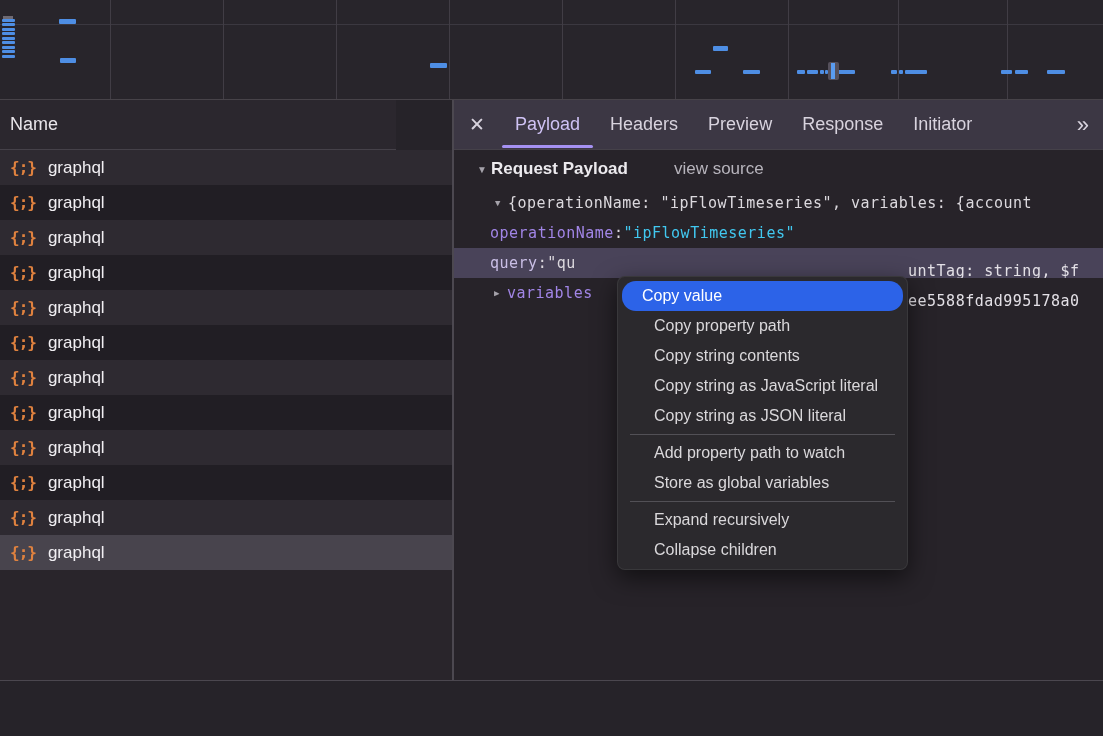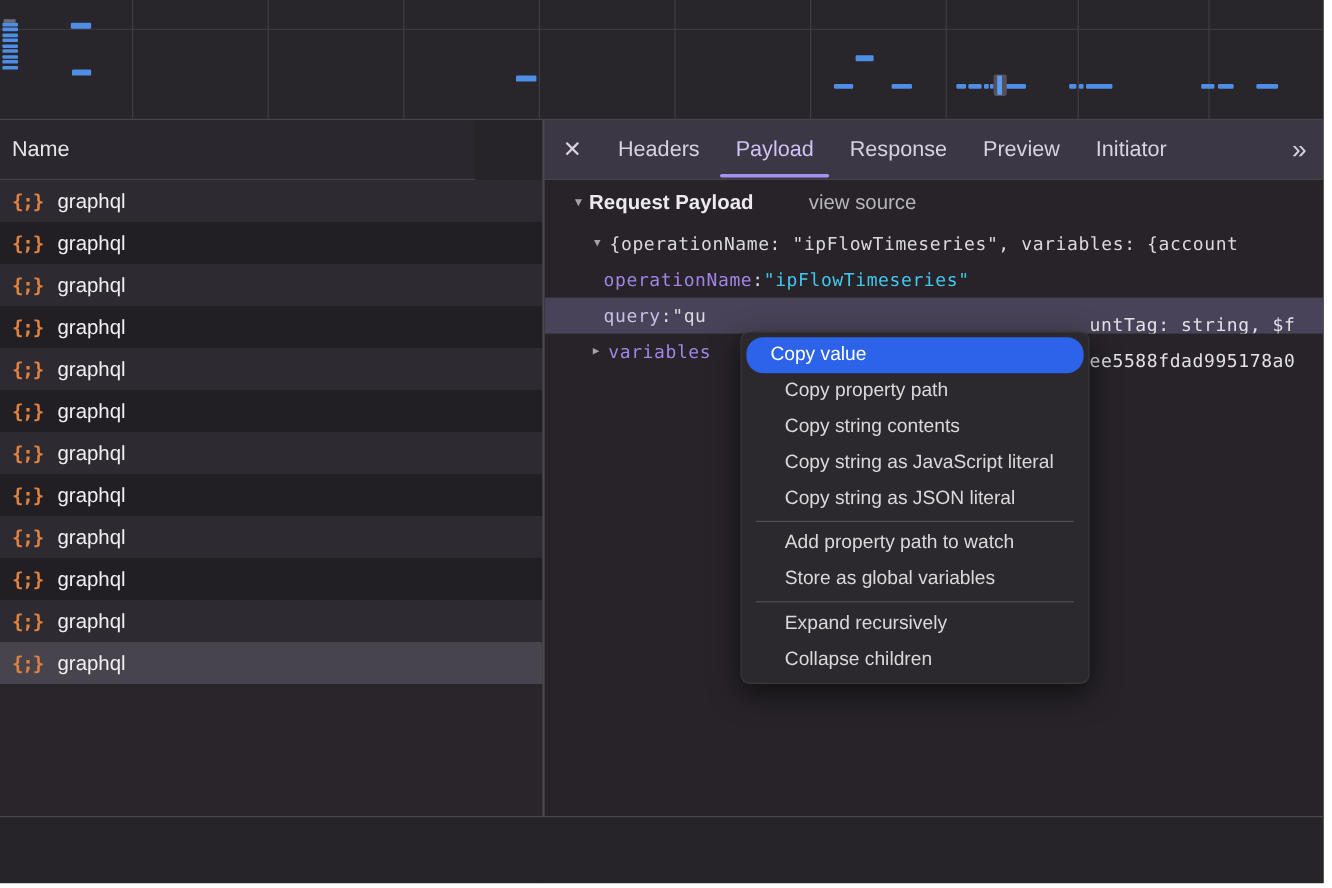--- a/index.html
+++ b/index.html
@@ -60,21 +60,21 @@
   .tri { color: #a5a2aa; font-size: 10px; margin-right: 4px; cursor: pointer; }
   #section-title { color: #eceaee; font-size: 17px; font-weight: bold; }
   #view-source { color: #b7b4bc; font-size: 17px; margin-left: 46px; cursor: pointer; }
 
   .tree { font-family: "DejaVu Sans Mono", monospace; font-size: 15px; letter-spacing: 0.5px;
     color: #dcd9de; }
   .tree-row { position: relative; height: 30px; display: flex; align-items: center;
     white-space: nowrap; overflow: hidden; cursor: default; }
   .tree-row .tri { font-size: 9px; margin-right: 7px; }
   .indent-root  { padding-left: 41px; }
-  .indent-child { padding-left: 49px; }
+  .indent-child { padding-left: 36px; }
   .tree-row.selected { background: #494359; }
   .key { color: #a185e6; }
   .key-sel { color: #cabfe6; }
   .str { color: #41c8f0; }
   .frag-right { position: absolute; left: 454px; top: 0; height: 45px; display: flex;
     align-items: center; color: #e3e0e6; }
 
   
   #context-menu { position: absolute; left: 617px; top: 276px; width: 291px;
     background: #2b292d; border: 1px solid rgba(255,255,255,0.07); border-radius: 8px;
@@ -182,24 +182,24 @@
         <span class="json-icon">{;}</span>
         <span class="net-row-label">graphql</span>
       </div>
     </div>
 
   <div id="v-divider"></div>
 
   <div id="tabbar">
     <div id="close-btn">✕</div>
 
-    <div class="tab">Headers</div>
-      <div class="tab active">Payload</div>
+    <div class="tab active">Payload</div>
+      <div class="tab">Headers</div>
+      <div class="tab">Preview</div>
       <div class="tab">Response</div>
-      <div class="tab">Preview</div>
       <div class="tab">Initiator</div>
       <div id="overflow-btn">»</div>
   </div>
 
   <div id="detail">
     <div id="section-row">
       <span class="tri">▼</span>
       <span id="section-title">Request Payload</span>
       <span id="view-source">view source</span>
     </div>

